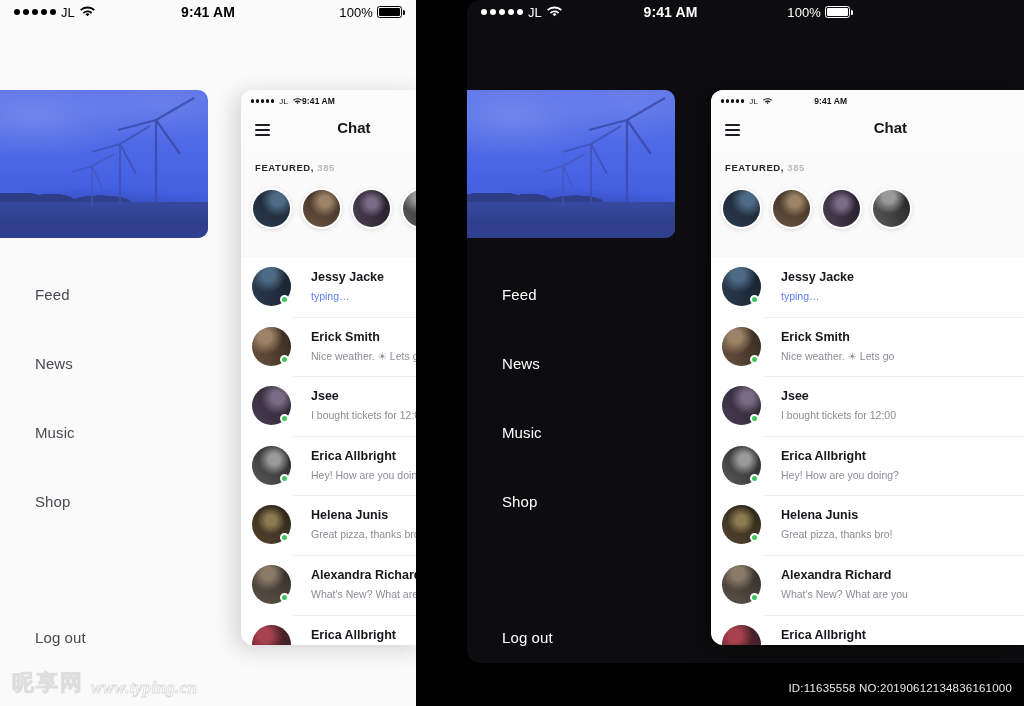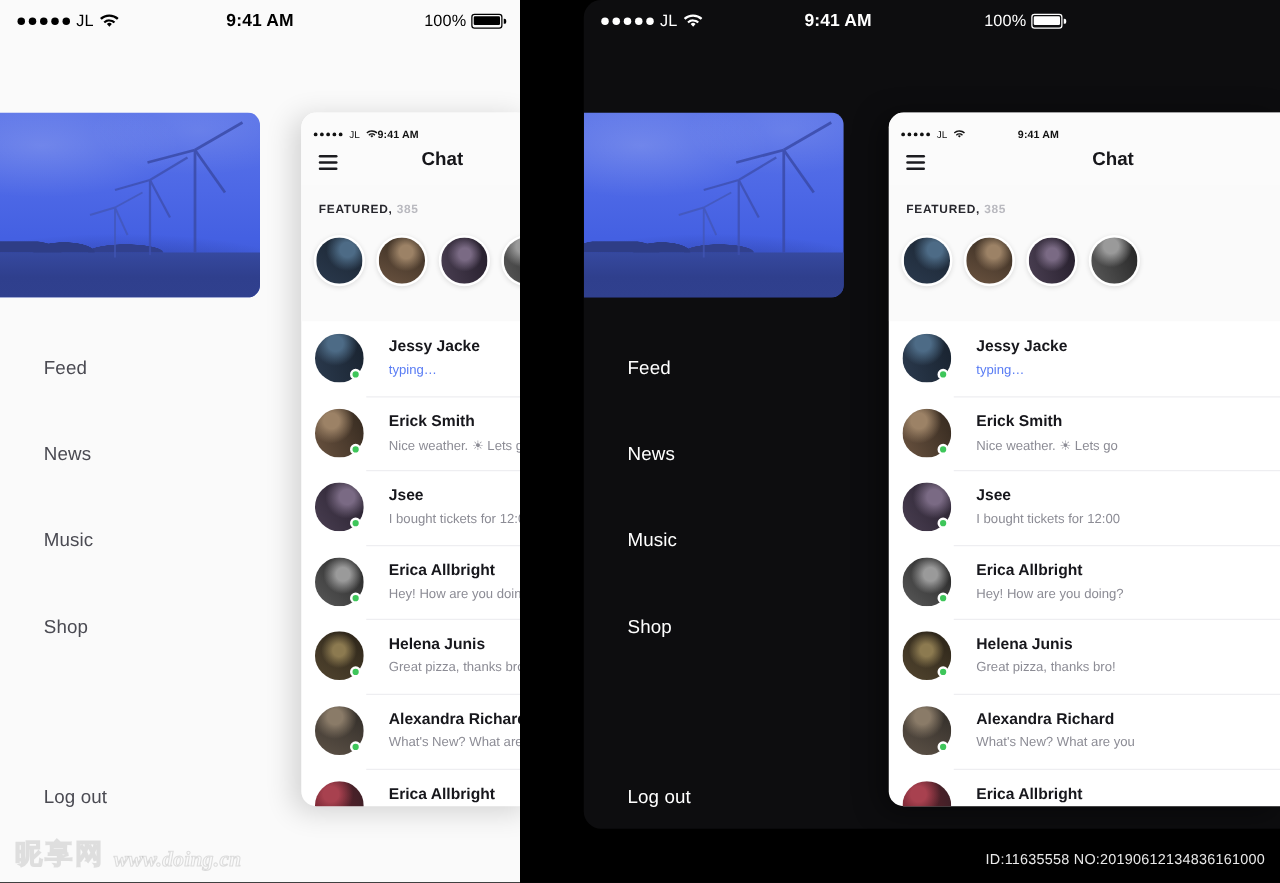--- a/index.html
+++ b/index.html
@@ -8,21 +8,21 @@
     background: #000; overflow: hidden;
     font-family: "Liberation Sans", sans-serif;
   }
   .stage { position: relative; width: 1024px; height: 706px; background: #000; }
 
   
   .mock { position: absolute; overflow: hidden; }
 
   .statusbar {
     position: absolute; left: 0; top: 0; right: 0; height: 24px;
-    display: flex; align-items: flex-end; padding: 0 14px;
+    display: flex; align-items: center; padding: 0 14px;
     font-size: 13.5px; font-weight: 600; letter-spacing: .1px;
   }
   .sb-left { display: flex; align-items: center; gap: 5px; }
   .sb-dots { display: flex; gap: 3px; }
   .sb-dots i { width: 6px; height: 6px; border-radius: 50%; background: currentColor; display: block; }
   .sb-carrier { font-size: 13px; font-weight: 500; }
   .wifi { width: 15px; height: 12px; display: inline-block; position: relative; }
   .wifi svg { display: block; }
   .sb-center { position: absolute; left: 0; right: 0; text-align: center; font-size: 14px; font-weight: 600; pointer-events: none;}
   .sb-right { margin-left: auto; display: flex; align-items: center; gap: 4px; font-size: 13px; font-weight: 500;}
@@ -416,17 +416,17 @@
         <div class="chat-row" style="top: 524.6px; height: 59.6px;">
           <div class="sep" style="left: 52px; right: 0px;"></div>
           <div class="avatar" style="left: 11px; top: 10px; width: 39px; height: 39px; background-image: radial-gradient(circle at 32.8306% 26.673%, rgb(168, 65, 79) 0%, rgb(168, 65, 79) 16%, transparent 46%), linear-gradient(75.1932deg, rgb(123, 34, 48) 0%, rgb(58, 32, 38) 100%);"></div>
           <div class="crow-name" style="left: 70px; top: 13px; font-size: 12.5px;">Erica Allbright</div>
         </div>
       </div>
   </div>
 
   <div class="watermark">
     <span class="wm-cn">昵享网</span>
-    <span class="wm-url">www.doing.cn</span>
+    <span class="wm-url">www.typing.cn</span>
   </div>
   <div class="idtext">ID:11635558 NO:20190612134836161000</div>
 
 </div>
 
 </body></html>

